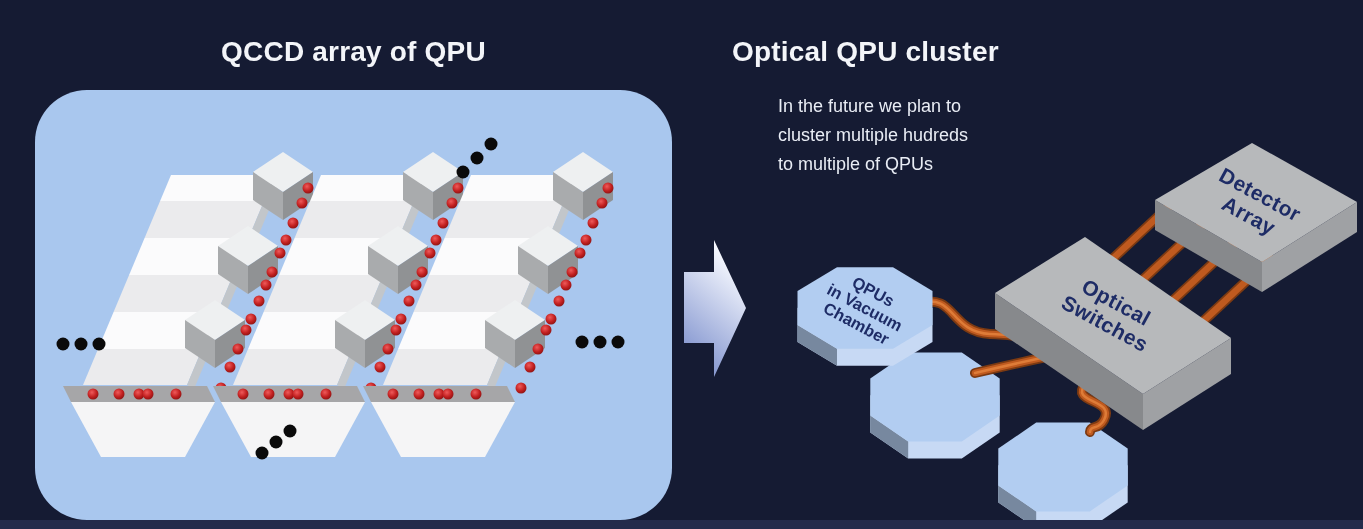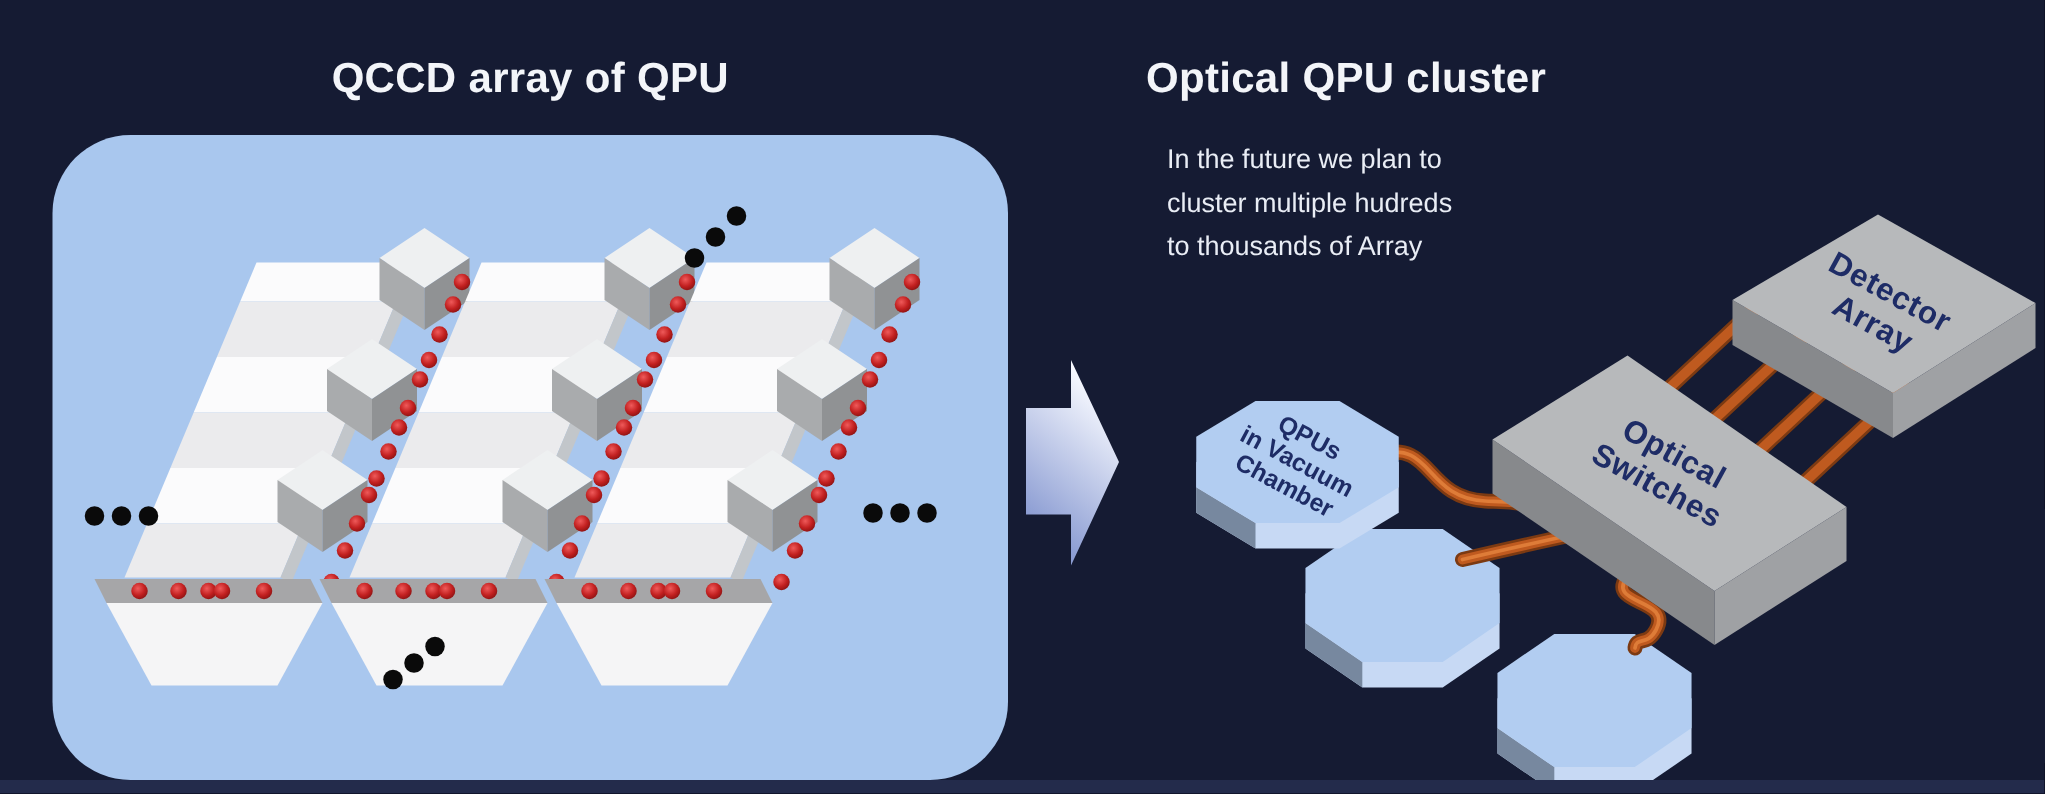--- a/index.html
+++ b/index.html
@@ -6,21 +6,21 @@
   .slide{
     position:relative;width:1363px;height:529px;overflow:hidden;
     background:#151b33;
     font-family:"Liberation Sans", sans-serif;
   }
   .title{
     position:absolute;font-weight:bold;font-size:28px;color:#f3f5f9;
     letter-spacing:.2px;white-space:nowrap;
   }
   .title-left{left:35px;top:36px;width:637px;text-align:center;}
-  .title-right{left:764px;top:36px;}
+  .title-right{left:732px;top:36px;}
   .note{
     position:absolute;left:778px;top:92px;color:#e9edf5;
     font-size:18px;line-height:29px;font-weight:400;
   }
   .qccd-panel{
     position:absolute;left:35px;top:90px;width:637px;height:430px;
     background:#a9c7ee;border-radius:52px;
   }
   .qccd-panel svg{position:absolute;left:0;top:0;}
   .overlay-svg{position:absolute;left:0;top:0;}
@@ -37,21 +37,21 @@
 <body>
 
 <div class="slide">
 
   <div class="title title-left">QCCD array of QPU</div>
   <div class="title title-right">Optical QPU cluster</div>
 
   <div class="note">
     <div>In the future we plan to</div>
     <div>cluster multiple hudreds</div>
-    <div>to thousands of Array</div>
+    <div>to multiple of QPUs</div>
   </div>
 
   <div class="qccd-panel">
     <svg width="637" height="430" viewBox="0 0 637 430">
       <defs>
         <pattern id="bands" patternUnits="userSpaceOnUse" width="637" height="74">
           <rect x="0" y="0" width="637" height="37" fill="#fbfbfc"></rect>
           <rect x="0" y="37" width="637" height="37" fill="#ebebed"></rect>
         </pattern>
         <radialGradient id="ion" cx="40%" cy="35%" r="75%">

